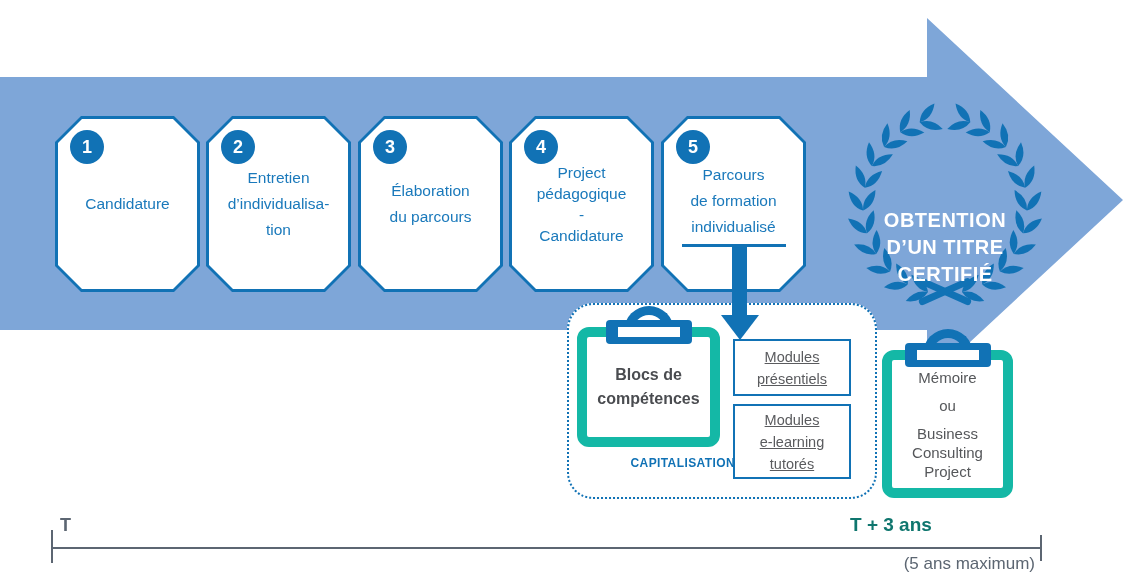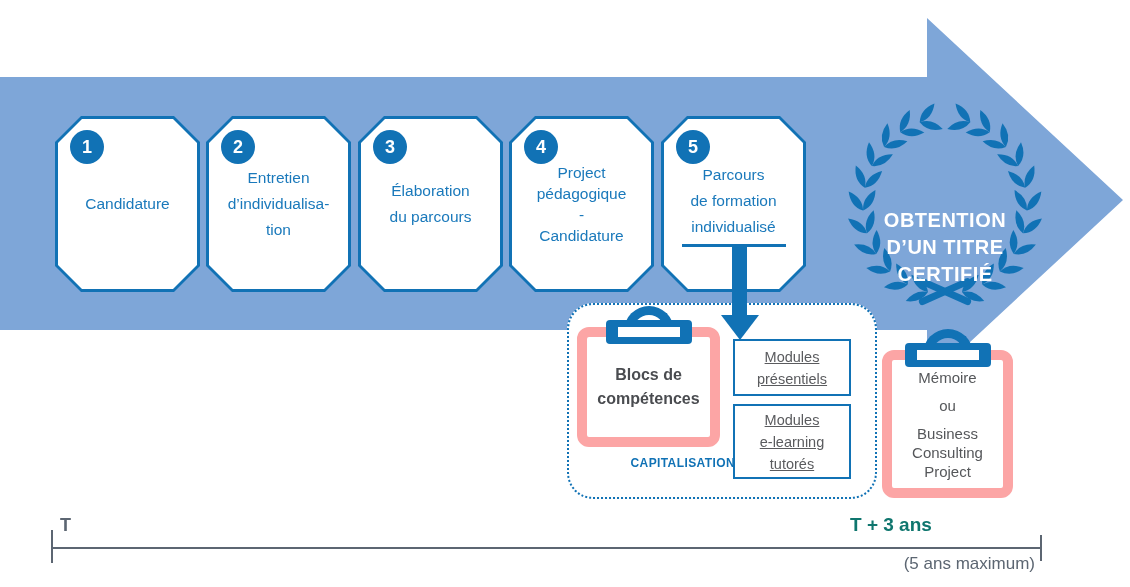--- a/index.html
+++ b/index.html
@@ -61,21 +61,21 @@
 
   
   #capital-zone {
     position:absolute; left:567px; top:303px; width:310px; height:196px;
     background:#ffffff; border:2px dotted #1172b5; border-radius:26px; z-index:3;
   }
 
   
   .clipboard {
     position:absolute; background:#ffffff;
-    border:10px solid #fca5a5; border-radius:12px; z-index:5;
+    border:10px solid #14b8a6; border-radius:12px; z-index:5;
   }
   .clip-handle {
     position:absolute; top:-31px; left:50%; transform:translateX(-50%);
     width:50px; height:27px; border:9px solid #1172b5; border-bottom:none;
     border-radius:27px 27px 0 0; z-index:5;
   }
   .clip-bar {
     position:absolute; top:-17px; left:50%; transform:translateX(-50%);
     width:86px; height:24px; background:#1172b5; border-radius:4px;
     display:flex; align-items:center; justify-content:center; z-index:6;

